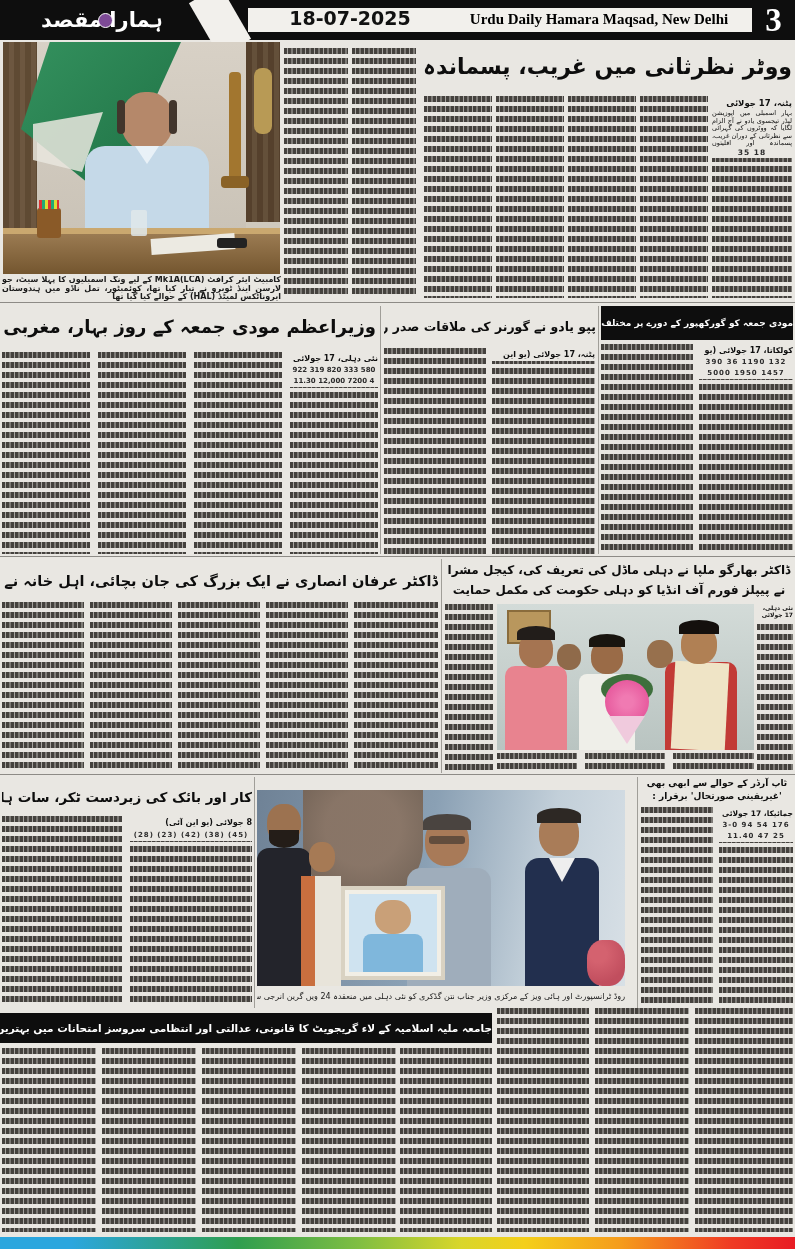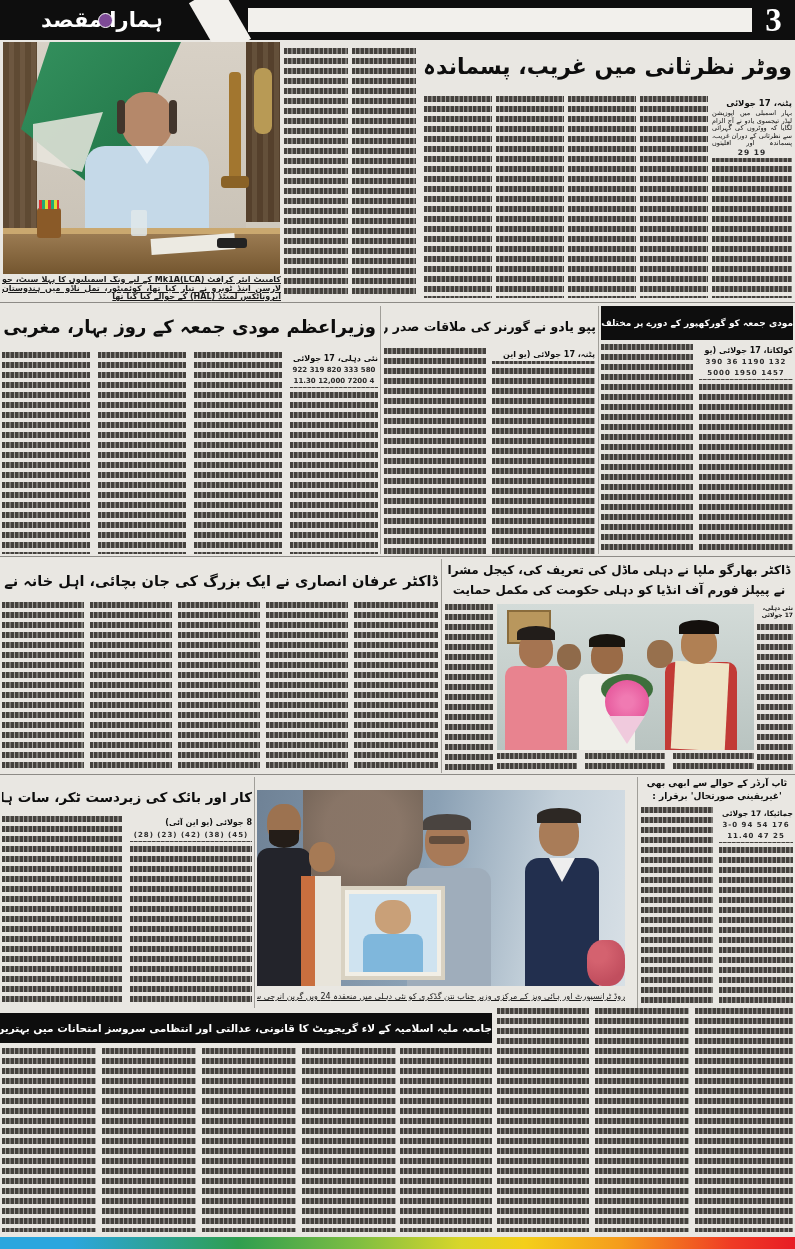--- a/index.html
+++ b/index.html
@@ -7,38 +7,40 @@
   #page{position:relative;width:795px;height:1249px;background:#e9e7e2;overflow:hidden;margin:0 auto;}
   .abs{position:absolute;}
   
   .sim{
     background-image:
       repeating-linear-gradient(to right, rgba(233,231,226,0) 0 3px, rgba(233,231,226,.6) 3px 4px, rgba(233,231,226,0) 4px 7px, rgba(233,231,226,.35) 7px 9px),
       repeating-linear-gradient(to bottom, #45423e 0 6px, #e9e7e2 6px 10px);
   }
   .uh{direction:rtl;text-align:center;font-weight:bold;color:#0d0d0d;overflow:hidden;white-space:nowrap;font-family:"DejaVu Sans",sans-serif;}
   .uh.wrap{white-space:normal;}
-  .small-rtl{direction:rtl;color:#1a1a1a;overflow:hidden;font-family:"DejaVu Sans",sans-serif;text-decoration:underline;}
+  .small-rtl{direction:rtl;color:#1a1a1a;overflow:hidden;font-family:"DejaVu Sans",sans-serif;}
   .overlay{background:#e9e7e2;direction:rtl;overflow:hidden;color:#111;}
   .figs{color:#2c2c2c;font-weight:bold;letter-spacing:1px;}
   .vr{position:absolute;width:1px;background:#a09e98;}
   .hr{position:absolute;height:1px;background:#8d8b86;left:0;width:795px;}
 </style>
 </head>
 <body>
 
 <div id="page">
 
   <div class="abs" style="left:0;top:0;width:795px;height:40px;background:#0e0e0e;">
     <div class="abs" style="left:202px;top:-10px;width:36px;height:62px;background:#f2f0ec;transform:rotate(-30deg);"></div>
     <div class="abs" style="left:248px;top:6px;width:504px;height:24px;background:#f2f0ec;border-top:2px solid #0e0e0e;border-bottom:2px solid #0e0e0e;"></div>
     <div class="abs" style="left:2px;top:0;width:200px;height:40px;display:flex;align-items:center;justify-content:center;gap:6px;direction:rtl;">
       <span style="color:#fff;font-weight:bold;font-size:21px;white-space:nowrap;">ہمارا مقصد</span>
       <span style="position:absolute;left:96px;top:13px;width:13px;height:13px;border-radius:50%;background:#7d4a96;border:1px solid #fff;"></span>
     </div>
+    <div class="abs" style="left:258px;top:8px;width:184px;height:22px;line-height:21px;text-align:center;font-weight:bold;font-size:19px;color:#111;font-family:'DejaVu Sans',sans-serif;">18-07-2025</div>
+    <div class="abs" style="left:452px;top:9px;width:294px;height:20px;line-height:20px;text-align:center;font-weight:bold;font-size:15px;color:#000;font-family:'Liberation Serif',serif;">Urdu Daily Hamara Maqsad, New Delhi</div>
     <div class="abs" style="left:752px;top:0;width:43px;height:40px;background:#0e0e0e;color:#fff;text-align:center;line-height:40px;font-weight:bold;font-size:33px;font-family:'Liberation Serif',serif;">3</div>
   </div>
 
   <div class="abs uh" style="left:420px;top:44px;width:372px;height:46px;line-height:46px;font-size:22px;">ووٹر نظرثانی میں غریب، پسماندہ اور اقلیتوں کو نظر انداز کیا جا رہا ہے : تیجسوی یادو</div>
 
   <div class="abs" style="left:3px;top:42px;width:277px;height:232px;background:#cfc9bd;overflow:hidden;">
     <div class="abs" style="left:0;top:0;width:34px;height:232px;background:repeating-linear-gradient(to right,#5f4a33 0 6px,#6d5740 6px 11px);"></div>
     <div class="abs" style="left:34px;top:0;width:209px;height:232px;background:linear-gradient(#d8d1c6,#c7c0b4);"></div>
     <div class="abs" style="left:18px;top:0;width:160px;height:158px;background:linear-gradient(135deg,#34915e,#1d6f43);clip-path:polygon(18% 0,100% 0,55% 100%,0 55%);"></div>
     <div class="abs" style="left:30px;top:70px;width:70px;height:60px;background:#e9e6de;clip-path:polygon(0 20%,100% 0,70% 100%,0 80%);opacity:.85;"></div>
@@ -63,21 +65,21 @@
 
   <div class="abs sim" style="left:284px;top:48px;width:64px;height:250px;"></div>
   <div class="abs sim" style="left:352px;top:48px;width:64px;height:250px;"></div>
   <div class="abs sim" style="left:424px;top:96px;width:68px;height:202px;"></div>
   <div class="abs sim" style="left:496px;top:96px;width:68px;height:202px;"></div>
   <div class="abs sim" style="left:568px;top:96px;width:68px;height:202px;"></div>
   <div class="abs sim" style="left:640px;top:96px;width:68px;height:202px;"></div>
   <div class="abs sim" style="left:712px;top:96px;width:80px;height:202px;"></div>
   <div class="abs overlay" style="left:712px;top:96px;width:80px;height:14px;font-size:8.5px;font-weight:bold;line-height:14px;">پٹنہ، 17 جولائی (یو این آئی)</div>
   <div class="abs overlay" style="left:712px;top:110px;width:80px;height:38px;font-size:6.5px;line-height:7.6px;text-align:justify;">بہار اسمبلی میں اپوزیشن لیڈر تیجسوی یادو نے آج الزام لگایا کہ ووٹروں کی گہرائی سے نظرثانی کے دوران غریب، پسماندہ اور اقلیتوں بالخصوص یادو کے نام ووٹر لسٹ سے جان بوجھ کر کاٹے جا رہے ہیں</div>
-  <div class="abs overlay figs" style="left:712px;top:148px;width:80px;height:10px;font-size:7.5px;line-height:10px;direction:ltr;text-align:center;">29  19</div>
+  <div class="abs overlay figs" style="left:712px;top:148px;width:80px;height:10px;font-size:7.5px;line-height:10px;direction:ltr;text-align:center;">35  18</div>
 
   <div class="hr" style="top:302px;"></div>
 
   <div class="abs uh" style="left:2px;top:307px;width:374px;height:40px;line-height:40px;font-size:18px;">وزیراعظم مودی جمعہ کے روز بہار، مغربی بنگال کا دورہ کریں گے</div>
   <div class="abs sim" style="left:2px;top:352px;width:88px;height:202px;"></div>
   <div class="abs sim" style="left:98px;top:352px;width:88px;height:202px;"></div>
   <div class="abs sim" style="left:194px;top:352px;width:88px;height:202px;"></div>
   <div class="abs sim" style="left:290px;top:352px;width:88px;height:202px;"></div>
   <div class="abs overlay" style="left:290px;top:352px;width:88px;height:13px;font-size:8px;font-weight:bold;line-height:13px;">نئی دہلی، 17 جولائی (یو این آئی)</div>
   <div class="abs overlay figs" style="left:290px;top:365px;width:88px;height:22px;font-size:7px;line-height:11px;direction:ltr;text-align:center;">922  319  820  333  580  11.30  12,000  7200  4 لین  2 لین</div>

